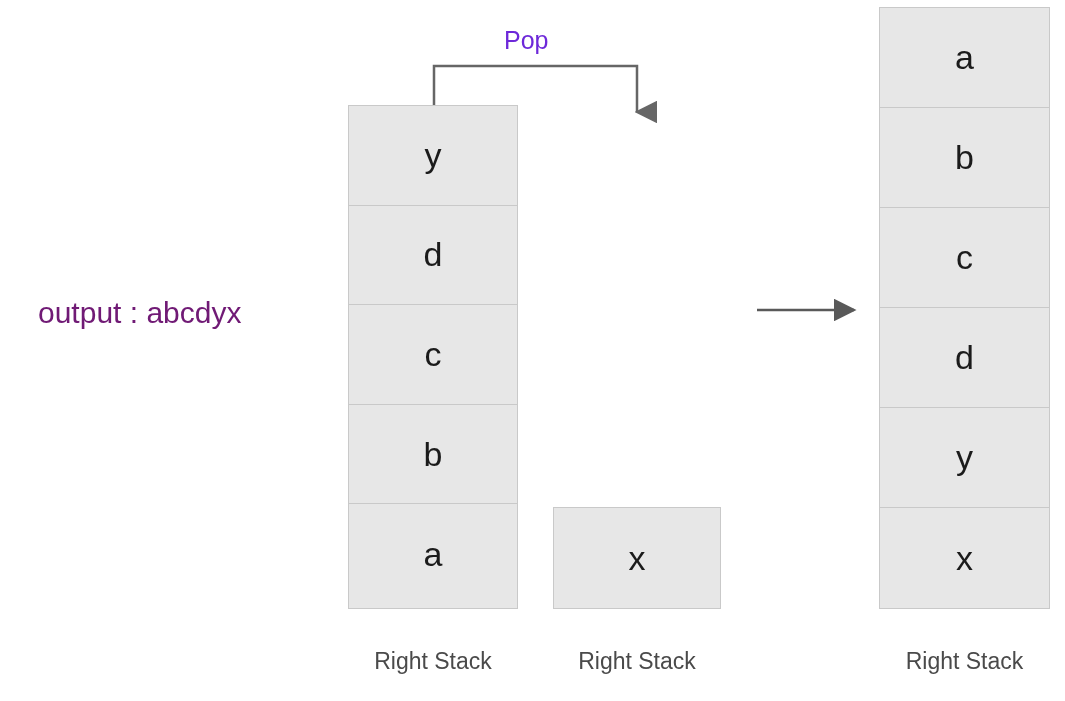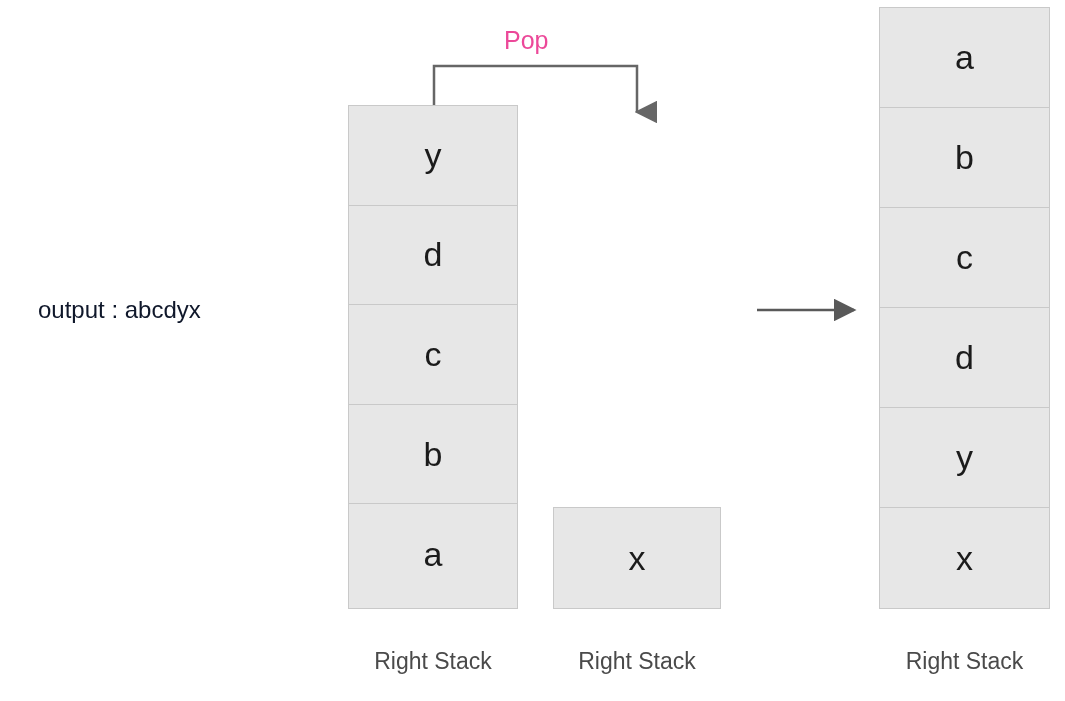--- a/index.html
+++ b/index.html
@@ -45,28 +45,28 @@
   .caption {
     position: absolute;
     color: #4a4a4a;
     font-size: 23px;
     font-family: "Liberation Sans", sans-serif;
     text-align: center;
     white-space: nowrap;
   }
   .output-text {
     position: absolute;
-    color: #0f172a;
-    font-size: 24px;
+    color: #701a75;
+    font-size: 30px;
     font-family: "Liberation Sans", sans-serif;
     white-space: nowrap;
   }
   .pop-label {
     position: absolute;
-    color: #ec4899;
+    color: #6d28d9;
     font-size: 25px;
     font-family: "Liberation Sans", sans-serif;
     white-space: nowrap;
   }
 
   
   .arrow-layer {
     position: absolute;
     left: 0;
     top: 0;

